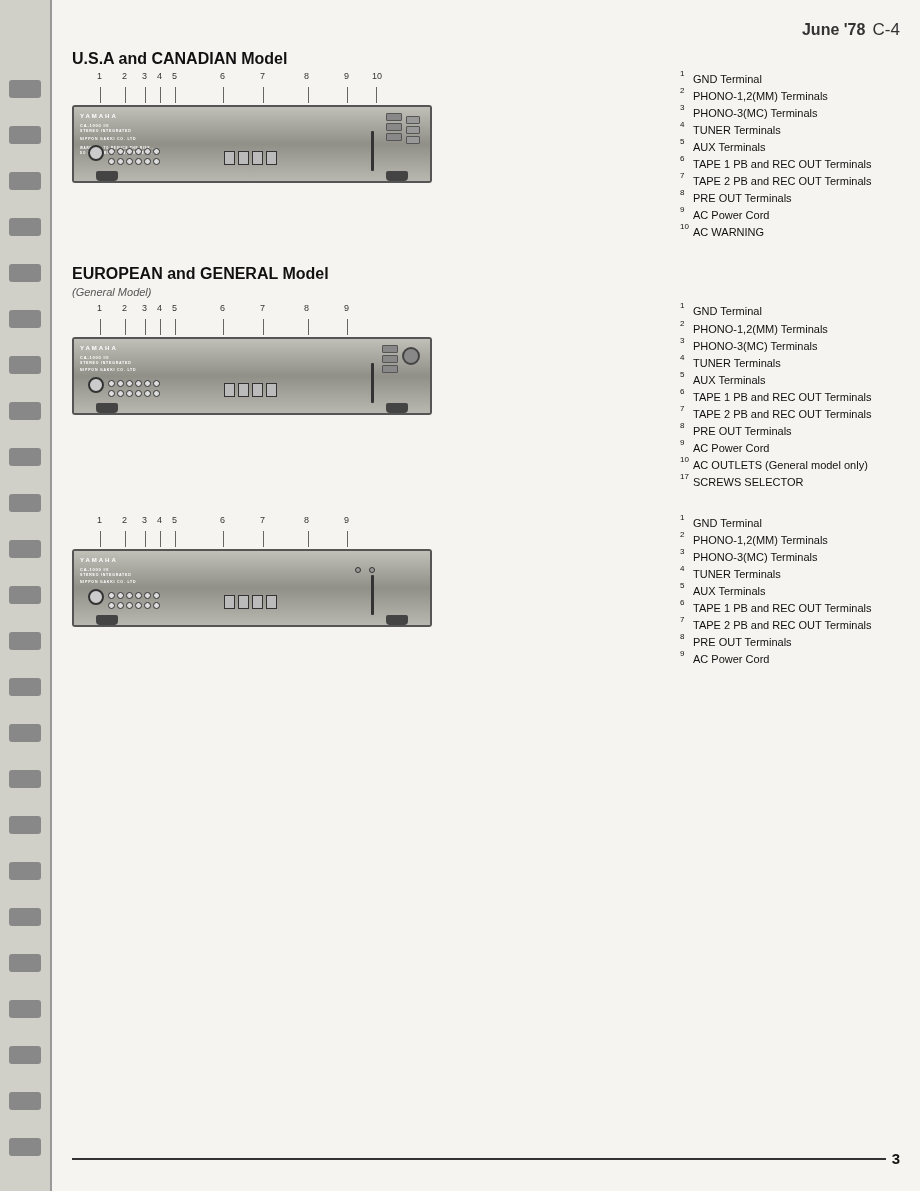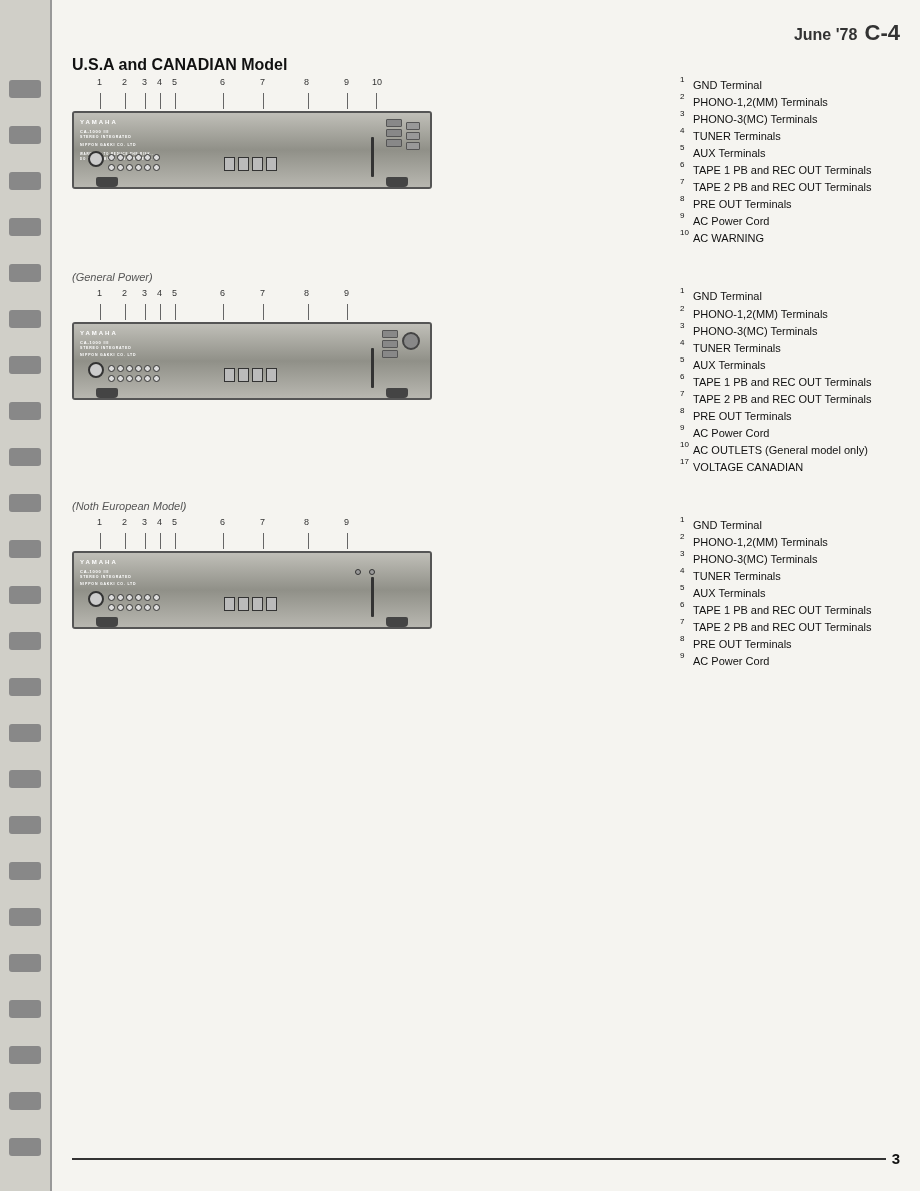--- a/index.html
+++ b/index.html
@@ -201,21 +201,21 @@
     <div class="binding-notch"></div>
     <div class="binding-notch"></div>
     <div class="binding-notch"></div>
     <div class="binding-notch"></div>
   </div>
 
   <div class="content">
 
     <div class="page-header">
       <div class="page-id">
-        <span>June '78</span>&nbsp;&nbsp;<span style="font-weight:bold;font-size:22px;">C-4</span>
+        <span>June '78</span>&nbsp;&nbsp;<span style="font-weight:normal;font-size:17px;">C-4</span>
       </div>
     </div>
 
 
 
     <div class="section-block">
       <div class="heading-panel">U.S.A and CANADIAN Model</div>
       <div class="two-col">
         <div class="left-col">
 
@@ -346,21 +346,22 @@
             </div>
           <div class="feat-item">
               <span class="feat-num-sup">10</span>
               <span class="feat-body">AC WARNING</span>
             </div>
         </div>
       </div>
     </div>
 
     <div class="section-block">
-      <div class="sub-note">(General Power)</div>
+      <div class="heading-panel">EUROPEAN and GENERAL Model</div>
+      <div class="sub-note">(General Model)</div>
       <div class="two-col">
         <div class="left-col">
 
           <div style="position:relative; height:32px; width:370px; margin-bottom:2px;">
             <span class="num-ind" style="left:25px;">1</span>
             <span class="num-ind" style="left:50px;">2</span>
             <span class="num-ind" style="left:70px;">3</span>
             <span class="num-ind" style="left:85px;">4</span>
             <span class="num-ind" style="left:100px;">5</span>
             <span class="num-ind" style="left:148px;">6</span>
@@ -469,28 +470,27 @@
           <div class="feat-item">
               <span class="feat-num-sup">9</span>
               <span class="feat-body">AC Power Cord</span>
             </div>
           <div class="feat-item">
               <span class="feat-num-sup">10</span>
               <span class="feat-body">AC OUTLETS (General model only)</span>
             </div>
           <div class="feat-item">
               <span class="feat-num-sup">17</span>
-              <span class="feat-body">VOLTAGE CANADIAN</span>
+              <span class="feat-body">SCREWS SELECTOR</span>
             </div>
         </div>
       </div>
     </div>
 
     <div class="section-block">
-      <div class="sub-note">(Noth European Model)</div>
       <div class="two-col">
         <div class="left-col">
 
           <div style="position:relative; height:32px; width:370px; margin-bottom:2px;">
             <span class="num-ind" style="left:25px;">1</span>
             <span class="num-ind" style="left:50px;">2</span>
             <span class="num-ind" style="left:70px;">3</span>
             <span class="num-ind" style="left:85px;">4</span>
             <span class="num-ind" style="left:100px;">5</span>
             <span class="num-ind" style="left:148px;">6</span>

